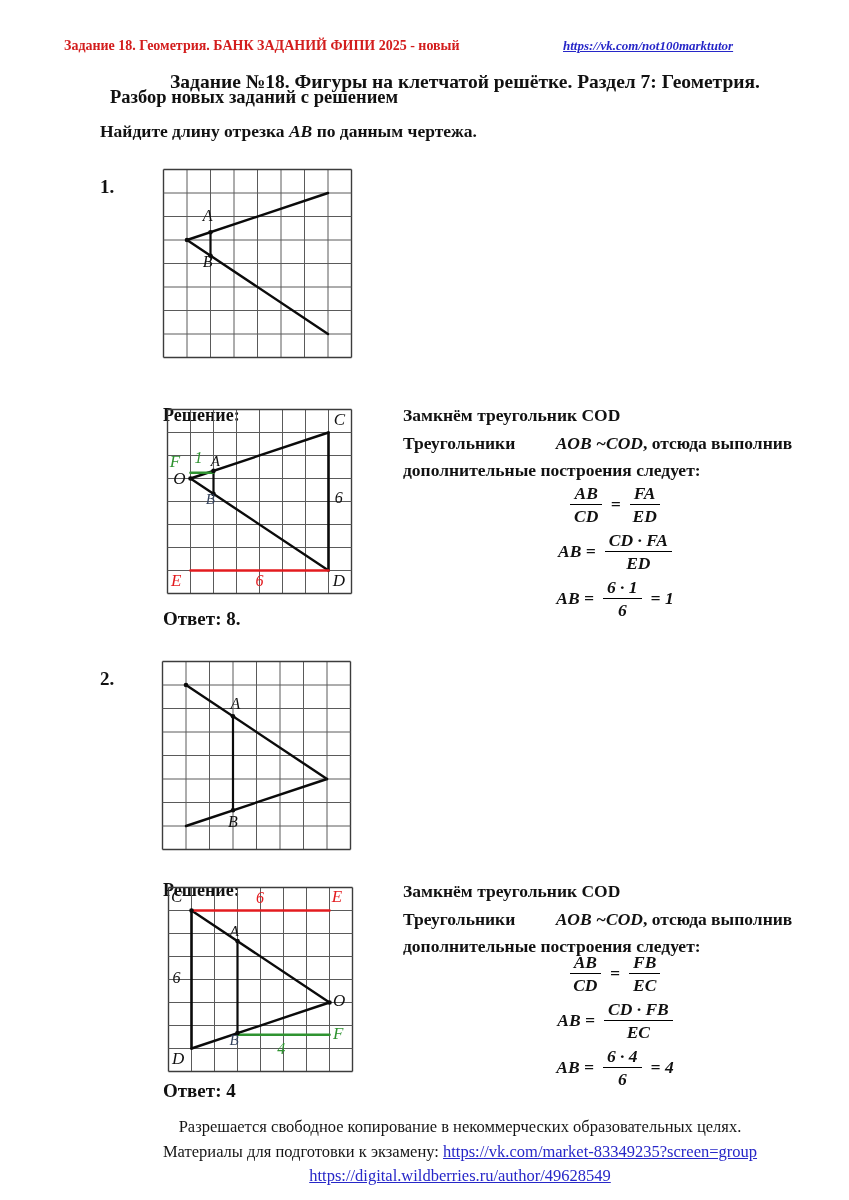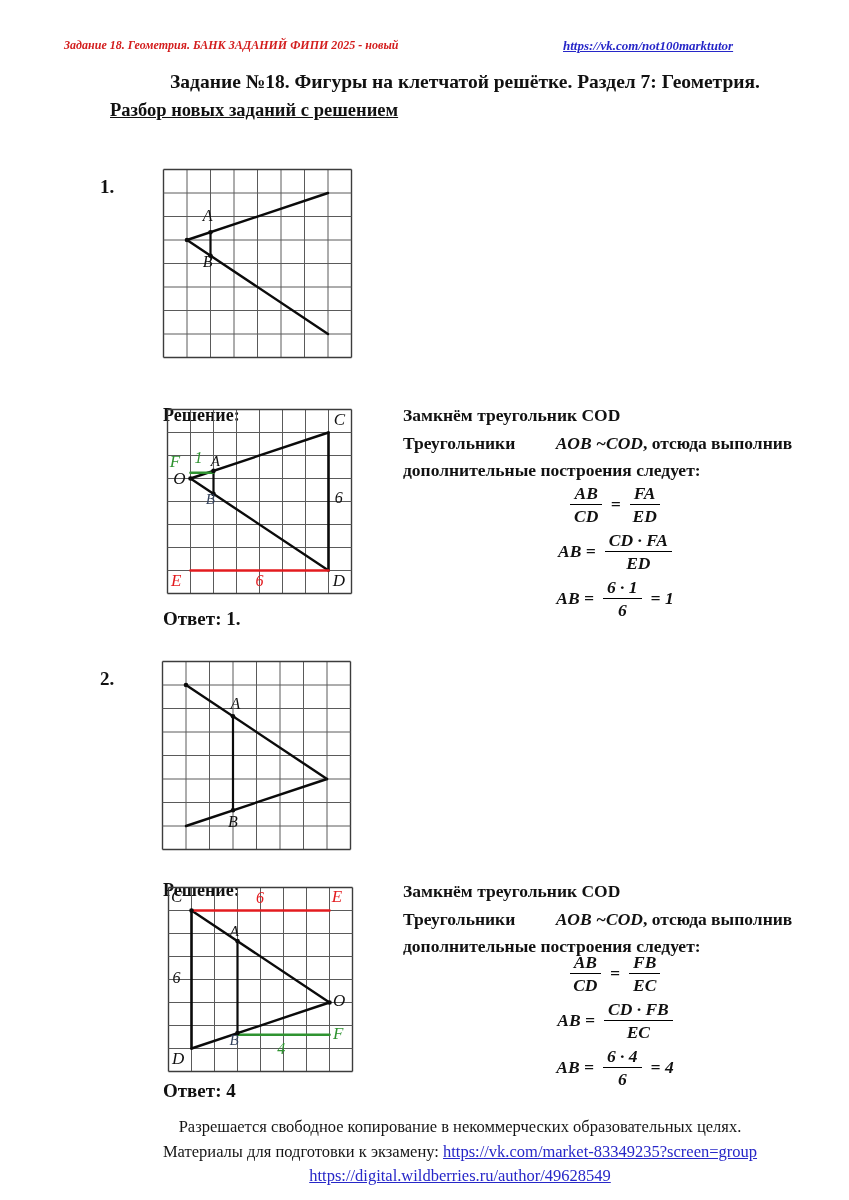--- a/index.html
+++ b/index.html
@@ -2,21 +2,21 @@
 <html style="--accent-red: #d31d1d; --link-blue: #2727c8;"><head>
 <meta charset="utf-8">
 <style>
   html,body{margin:0;padding:0;background:#ffffff;}
   body{width:849px;height:1200px;position:relative;font-family:"Liberation Serif","DejaVu Serif",serif;color:#111;overflow:hidden;}
   .abs{position:absolute;}
   .i{font-style:italic;}
   .red{color:var(--accent-red);}
   a.lnk{color:var(--link-blue);text-decoration:underline;font-style:italic;font-weight:bold;cursor:pointer;}
   a.lnk2{color:var(--link-blue);text-decoration:underline;cursor:pointer;}
-  .hdr-red{font-size:12px;font-weight:bold;font-style:italic;}
+  .hdr-red{font-size:14px;font-weight:bold;}
   .title{font-size:19.5px;font-weight:bold;text-align:center;width:760px;}
   .sub{font-size:18.5px;font-weight:bold;}
   .task{font-size:17.5px;font-weight:bold;line-height:27px;width:726px;}
   .task .just{display:block;text-align:justify;text-align-last:justify;}
   .probnum{font-size:19px;font-weight:bold;}
   .sol-label{font-size:18px;font-weight:bold;margin-top:24px;}
   .answer{font-size:19px;font-weight:bold;}
   .expl{font-size:17.5px;font-weight:bold;line-height:27.5px;width:400px;}
   .expl .mi{font-style:italic;margin-left:36px;}
   .formulas{width:330px;}
@@ -27,23 +27,24 @@
   .footer{width:770px;text-align:center;font-size:16.5px;line-height:24.5px;color:#151515;}
   .figwrap{line-height:0;}
 </style>
 </head>
 <body>
 
 <div class="abs hdr-red red" style="left:64px;top:38px;">Задание 18. Геометрия. БАНК ЗАДАНИЙ ФИПИ 2025 - новый</div>
 <a class="abs lnk" style="left:563px;top:38px;font-size:13px;" href="#">https://vk.com/not100marktutor</a>
 
 <div class="abs title" style="left:85px;top:71px;">Задание №18. Фигуры на клетчатой решётке.  Раздел 7: Геометрия.</div>
-<div class="abs sub" style="left:110px;top:100px;text-decoration:underline;">Разбор новых заданий с решением</div>
+<div class="abs sub" style="left:110px;top:87px;">Разбор новых заданий с решением</div>
 
 <div class="abs task" style="left:100px;top:118px;">
+  <span><span>Найдите длину отрезка </span><span class="i">AB</span><span> по данным чертежа.</span></span>
 </div>
 
 <div class="abs probnum" style="left:100px;top:176px;">1.</div>
 <div class="abs figwrap" style="left:162px;top:168px;"><svg width="191" height="191" viewBox="-1.5 -1.5 191 191" font-family="Liberation Serif, DejaVu Serif, serif" font-style="italic">
       <line x1="0" y1="0" x2="0" y2="188" stroke="#3c3c3c" stroke-width="1.4"></line>
       <line x1="23.5" y1="0" x2="23.5" y2="188" stroke="#5a5a5a" stroke-width="1"></line>
       <line x1="47" y1="0" x2="47" y2="188" stroke="#5a5a5a" stroke-width="1"></line>
       <line x1="70.5" y1="0" x2="70.5" y2="188" stroke="#5a5a5a" stroke-width="1"></line>
       <line x1="94" y1="0" x2="94" y2="188" stroke="#5a5a5a" stroke-width="1"></line>
       <line x1="117.5" y1="0" x2="117.5" y2="188" stroke="#5a5a5a" stroke-width="1"></line>
@@ -137,21 +138,21 @@
     <div class="formula-row">
       <span>AB =</span>
       <span class="frac">
         <span class="num">6 · 1</span>
         <span class="den">6</span>
       </span>
       <span>= 1</span>
     </div>
   </div>
 
-<div class="abs answer" style="left:163px;top:608px;">Ответ: 1.</div>
+<div class="abs answer" style="left:163px;top:608px;">Ответ: 8.</div>
 
 <div class="abs probnum" style="left:100px;top:668px;">2.</div>
 <div class="abs figwrap" style="left:161px;top:660px;"><svg width="191" height="191" viewBox="-1.5 -1.5 191 191" font-family="Liberation Serif, DejaVu Serif, serif" font-style="italic">
       <line x1="0" y1="0" x2="0" y2="188" stroke="#3c3c3c" stroke-width="1.4"></line>
       <line x1="23.5" y1="0" x2="23.5" y2="188" stroke="#5a5a5a" stroke-width="1"></line>
       <line x1="47" y1="0" x2="47" y2="188" stroke="#5a5a5a" stroke-width="1"></line>
       <line x1="70.5" y1="0" x2="70.5" y2="188" stroke="#5a5a5a" stroke-width="1"></line>
       <line x1="94" y1="0" x2="94" y2="188" stroke="#5a5a5a" stroke-width="1"></line>
       <line x1="117.5" y1="0" x2="117.5" y2="188" stroke="#5a5a5a" stroke-width="1"></line>
       <line x1="141" y1="0" x2="141" y2="188" stroke="#5a5a5a" stroke-width="1"></line>

